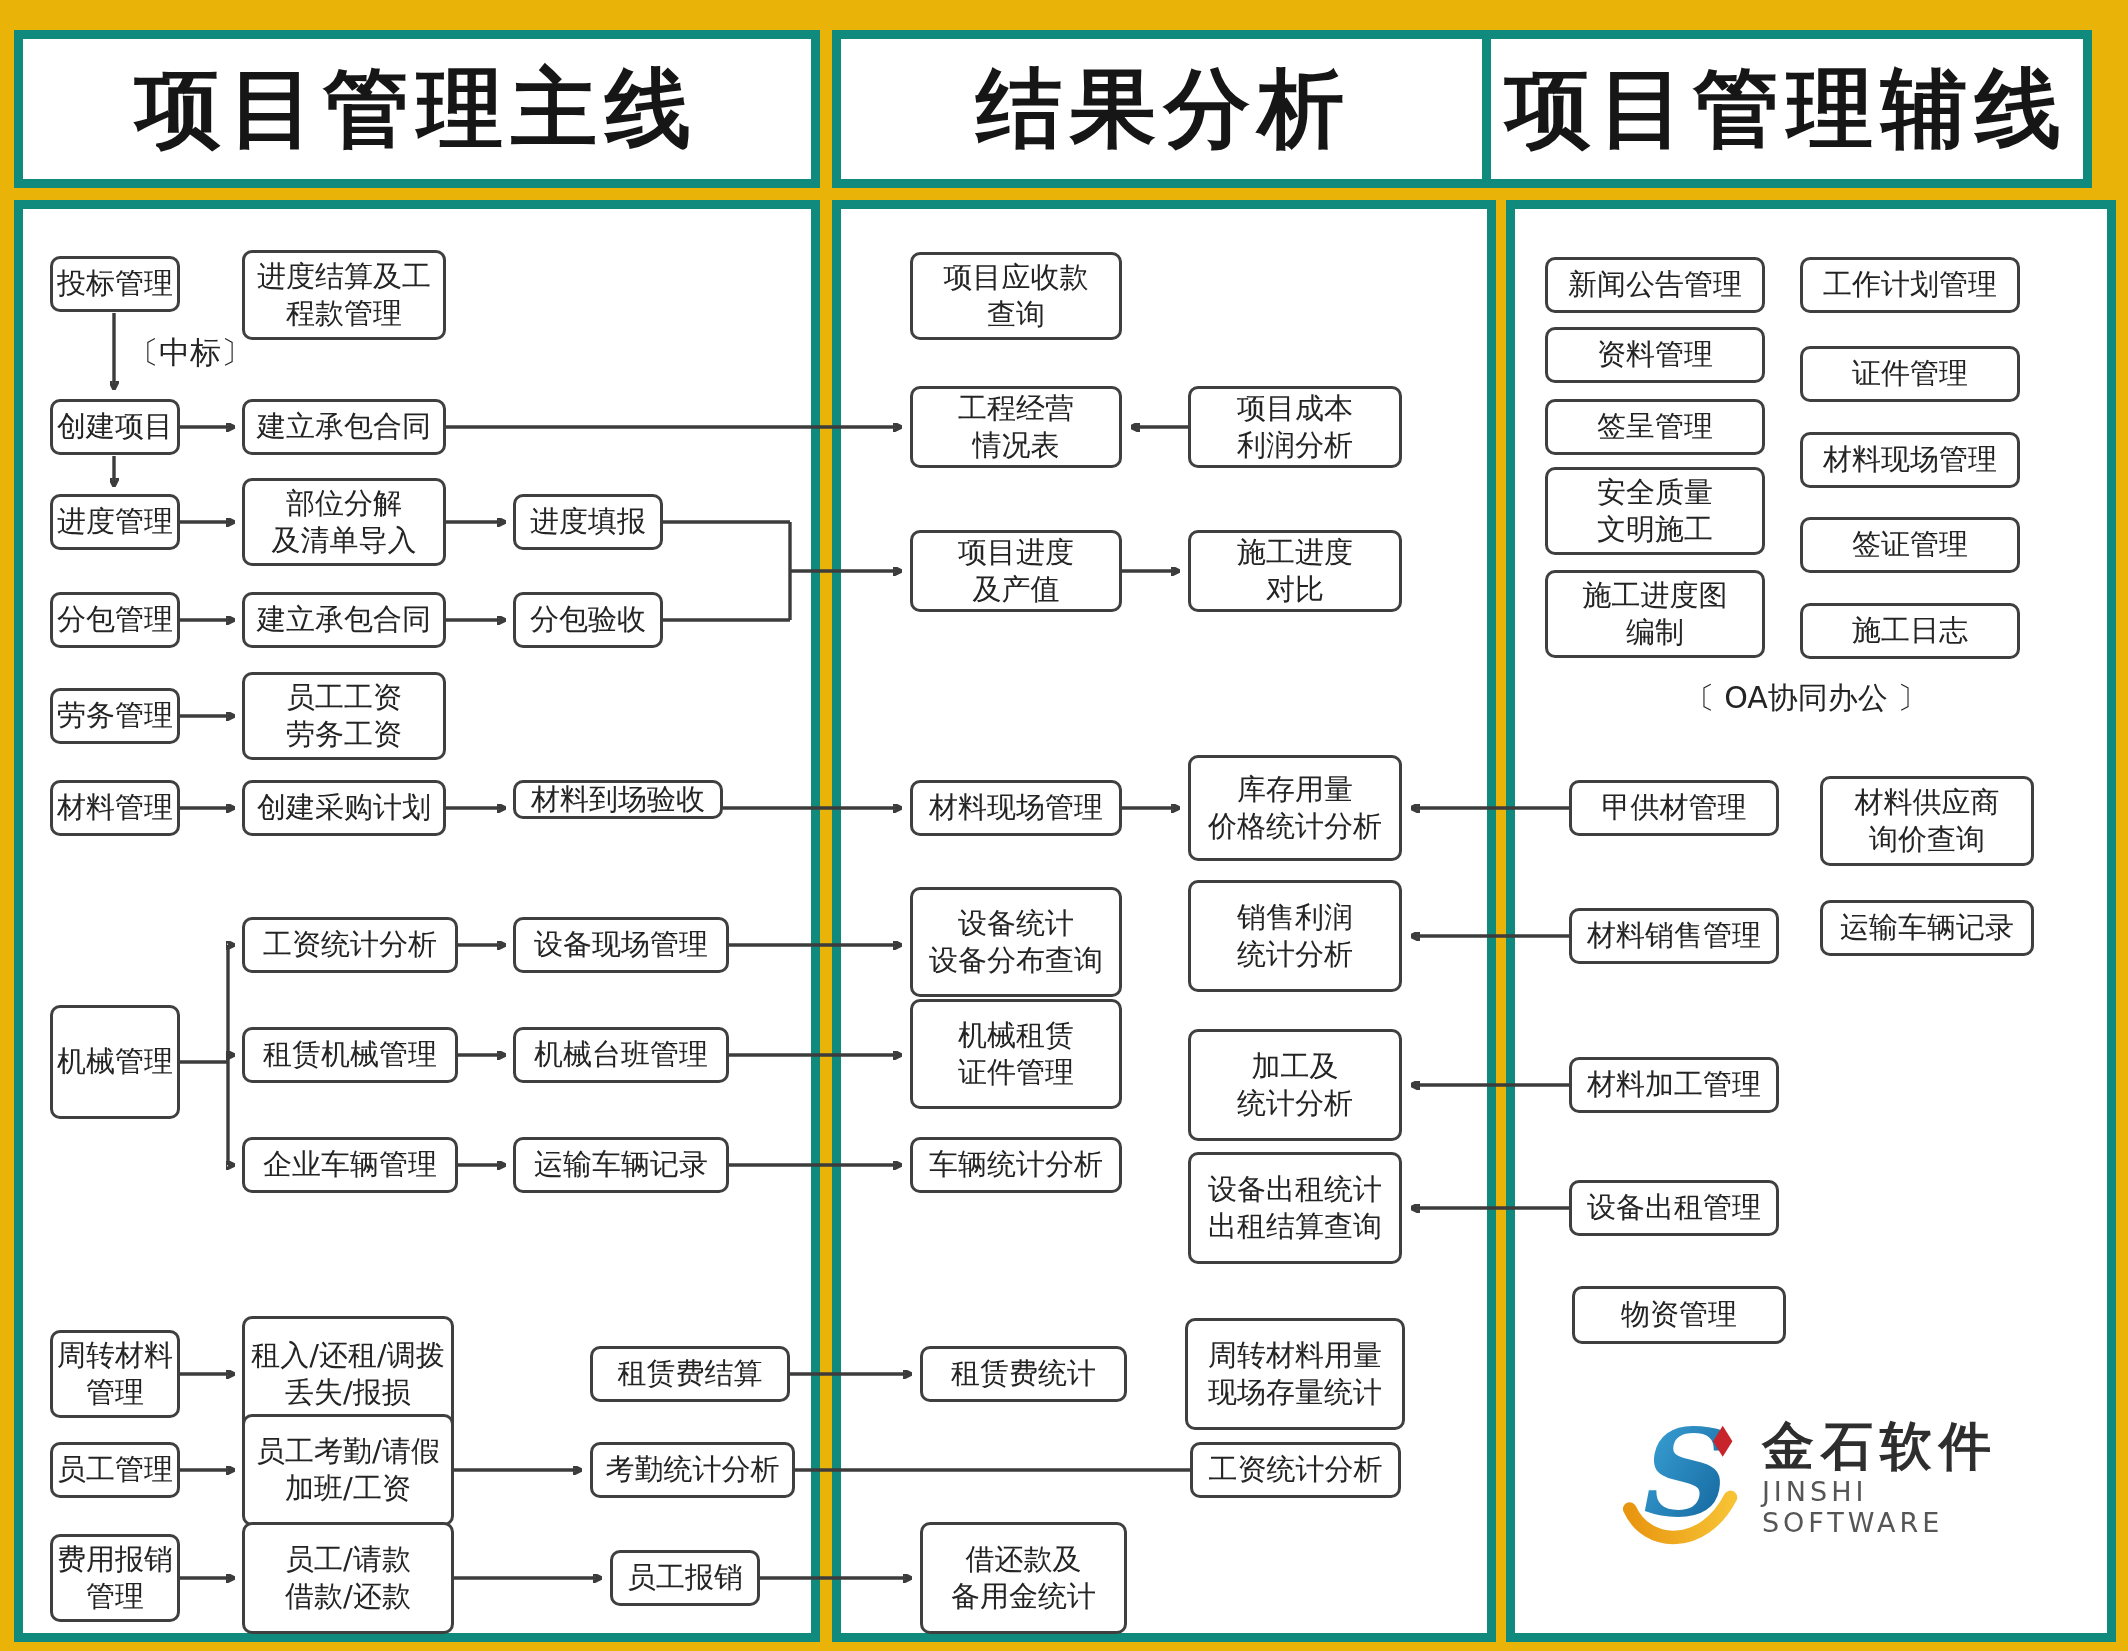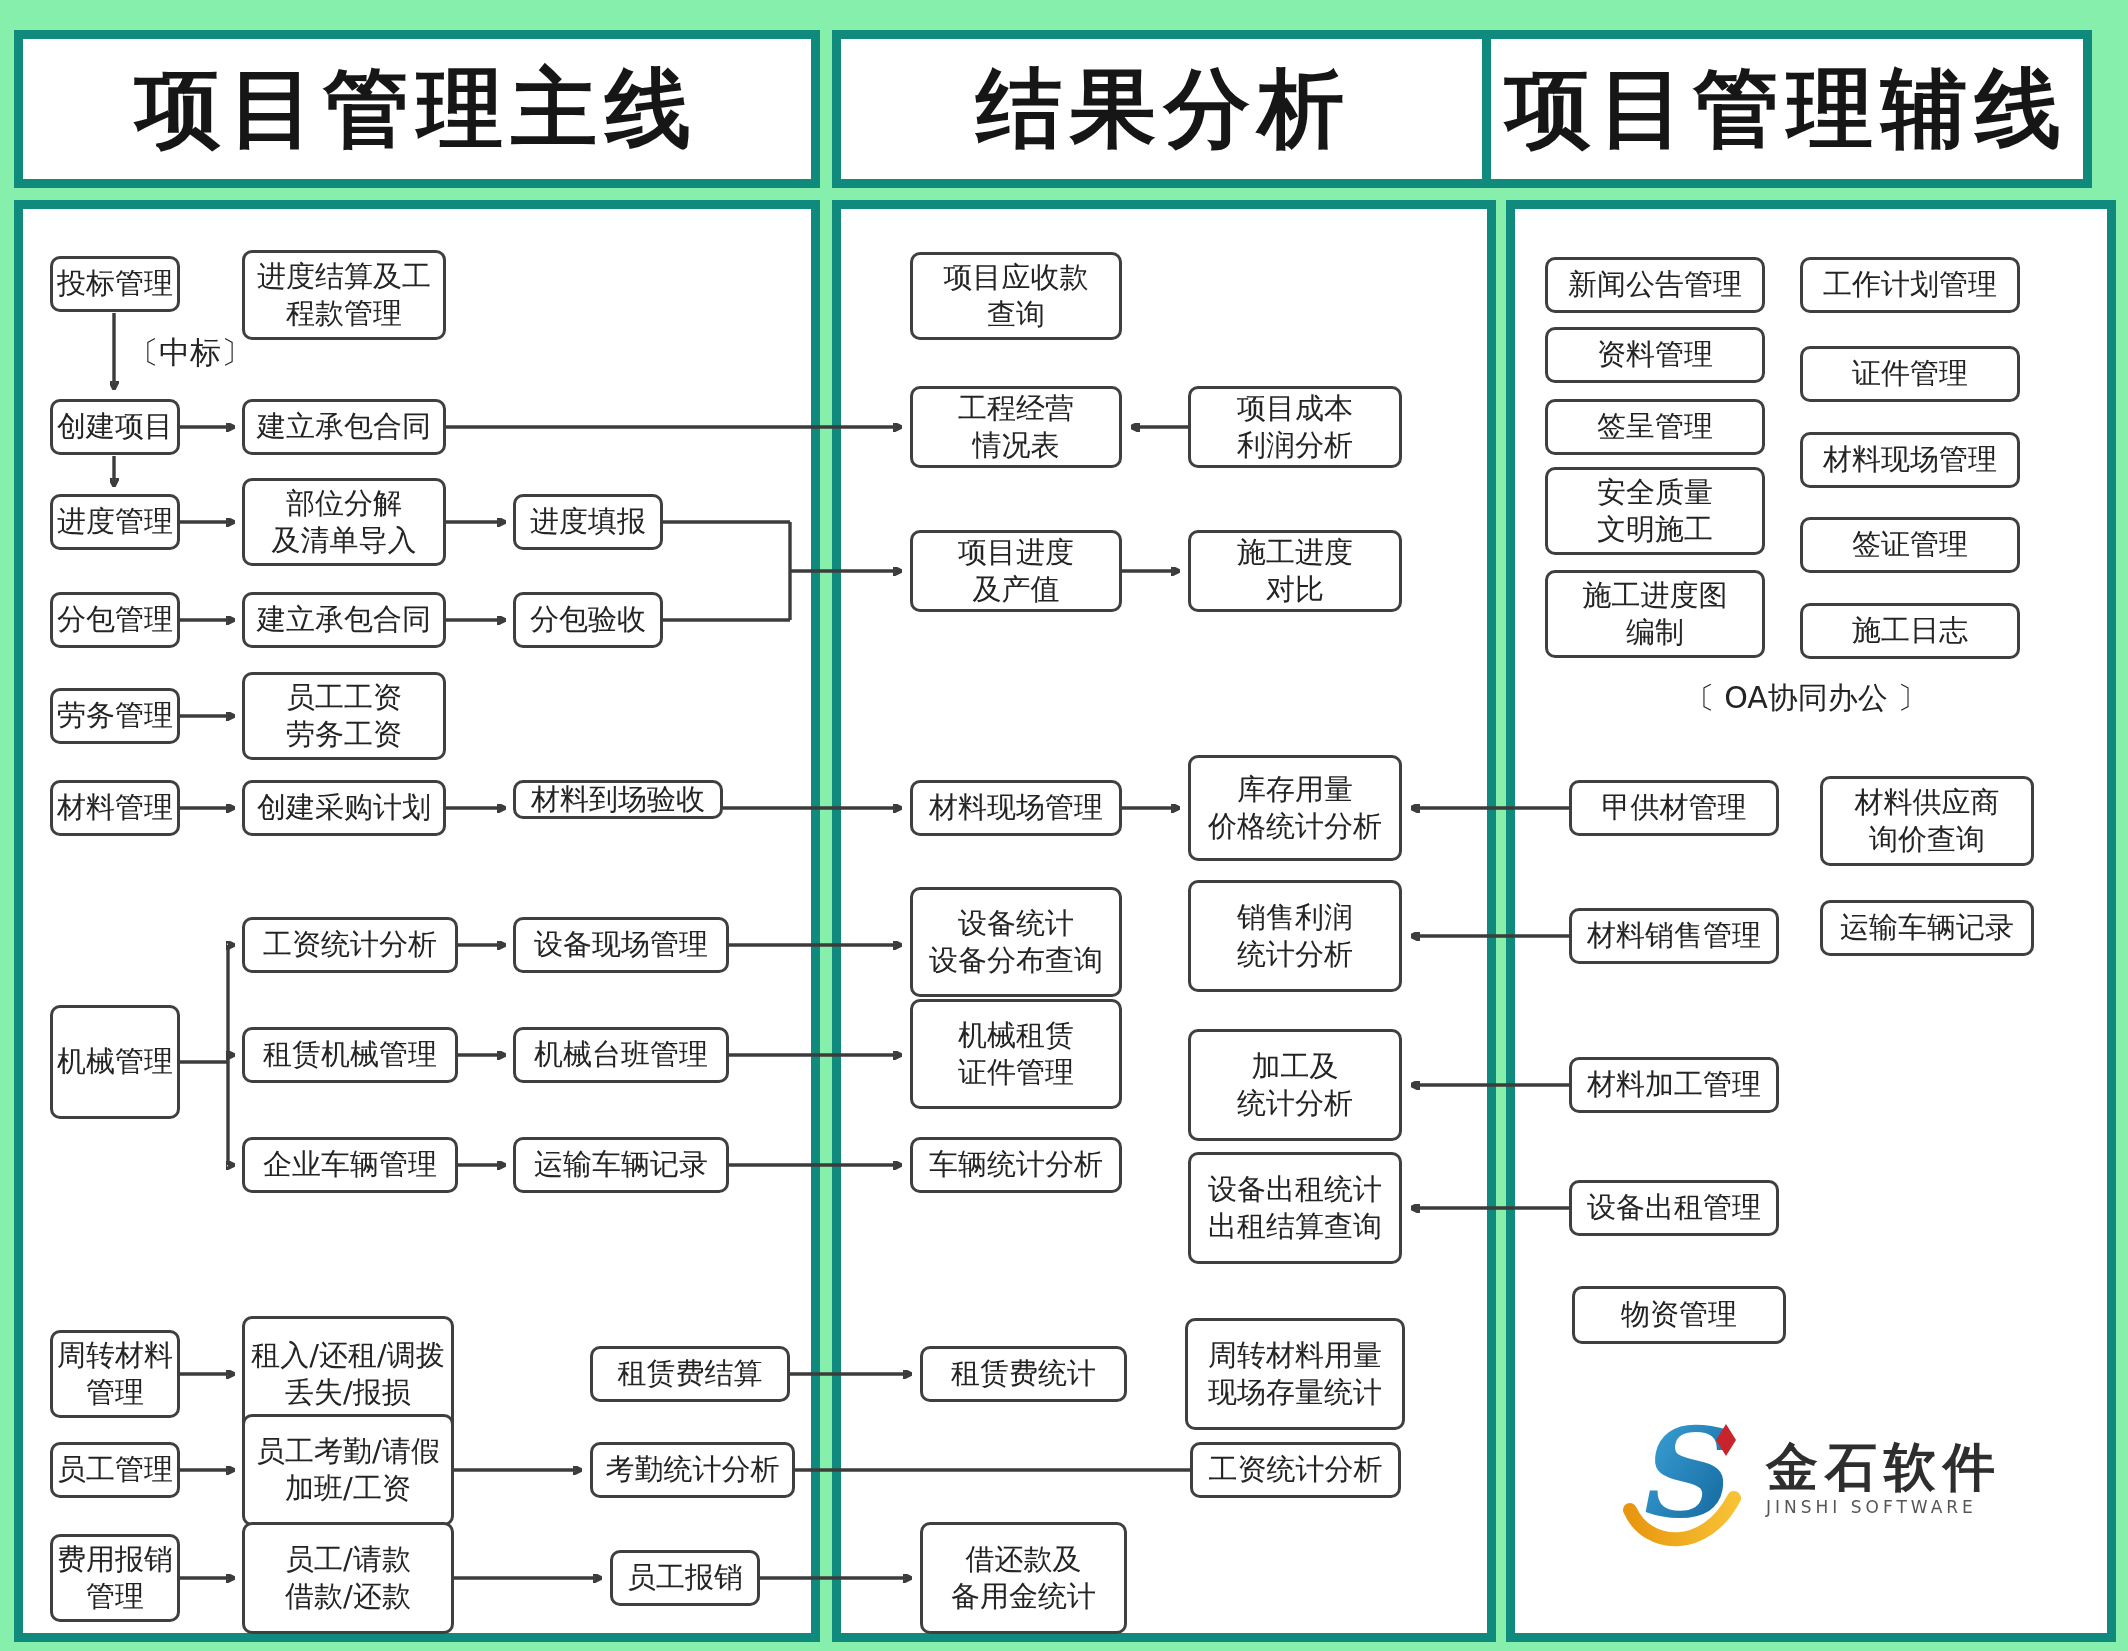--- a/index.html
+++ b/index.html
@@ -1,17 +1,17 @@
 <!DOCTYPE html>
 <html><head>
 <meta charset="utf-8">
 <style>
   html,body{margin:0;padding:0;background:#ffffff;}
   #stage{
-    position:relative;width:2128px;height:1651px;background:#86efac;
+    position:relative;width:2128px;height:1651px;background:#eab308;
     font-family:"DejaVu Sans","Liberation Sans",sans-serif;overflow:hidden;
     --frame:#118A7E;--line:#3C3C3C;
   }
   .frame{
     position:absolute;border:9px solid var(--frame);background:#fff;box-sizing:border-box;z-index:1;
   }
   .header{
     display:flex;align-items:center;justify-content:center;
     font-family:"DejaVu Serif","Liberation Serif",serif;font-weight:700;
     font-size:86px;letter-spacing:8px;color:#161616;
@@ -27,21 +27,21 @@
   .flabel{
     position:absolute;z-index:3;color:#242424;font-size:31px;white-space:nowrap;
   }
   .oa{width:380px;text-align:center;}
   .logo{
     position:absolute;left:1622px;top:1388px;width:430px;height:180px;z-index:3;
     display:flex;align-items:center;justify-content:flex-start;
   }
   .logo-text{margin-left:14px;}
   .logo-cn{font-size:52px;font-weight:bold;color:#2E2E2E;letter-spacing:7px;line-height:1.1;}
-  .logo-en{font-size:17px;color:#565656;letter-spacing:4px;}
+  .logo-en{font-size:27px;color:#565656;letter-spacing:4px;}
 </style>
 </head>
 <body>
 
 <div id="stage" style="--frame: #118A7E; --line: #3C3C3C;">
 
   <div class="frame header" style="left:14px;top:30px;width:806px;height:158px">
       <span>项目管理主线</span>
     </div>
   <div class="frame header" style="left:832px;top:30px;width:664px;height:158px">

